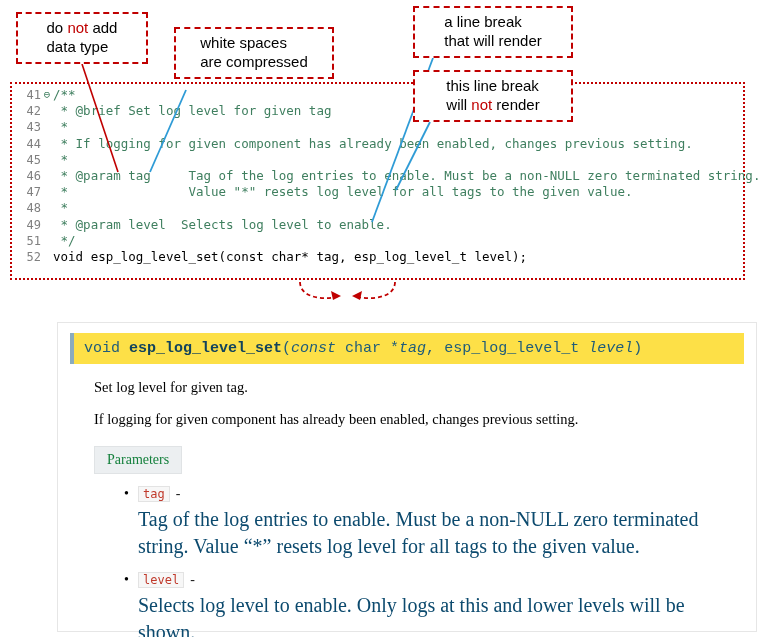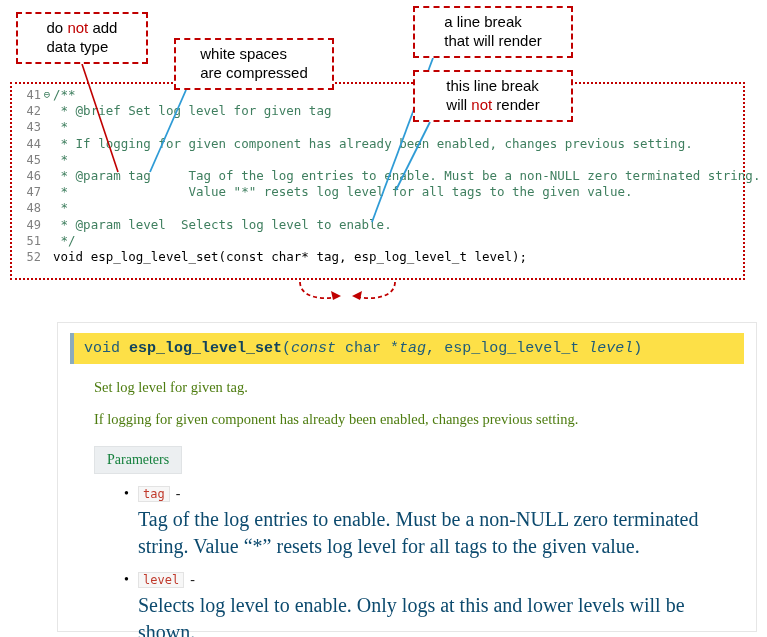--- a/index.html
+++ b/index.html
@@ -36,21 +36,21 @@
     left: 16px;
     top: 12px;
     width: 132px;
     height: 52px;
     display: flex;
     align-items: center;
     justify-content: center;
   }
   #callout-whitespace {
     left: 174px;
-    top: 38px;
+    top: 27px;
     width: 160px;
     height: 52px;
     display: flex;
     align-items: center;
     justify-content: center;
   }
   #callout-linebreak-render {
     left: 413px;
     top: 6px;
     width: 160px;
@@ -153,21 +153,21 @@
   #doc-signature .sig-kw {
     font-style: italic;
     color: #1f5c7a;
   }
   #doc-signature .sig-param {
     font-style: italic;
   }
   .doc-para {
     margin: 15px 12px 0 36px;
     font-size: 14.5px;
-    color: #4d7c0f;
+    color: #000000;
     font-family: "Liberation Serif", serif;
   }
   #params-header {
     margin: 18px 12px 0 36px;
     display: inline-block;
     background: #eceff1;
     border: 1px solid #e0e3e5;
     padding: 5px 12px;
     font-size: 14px;
     color: #15803d;

